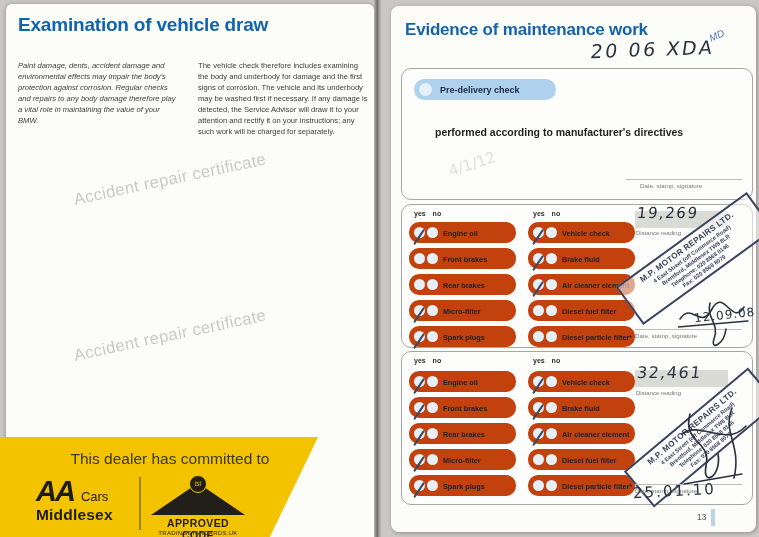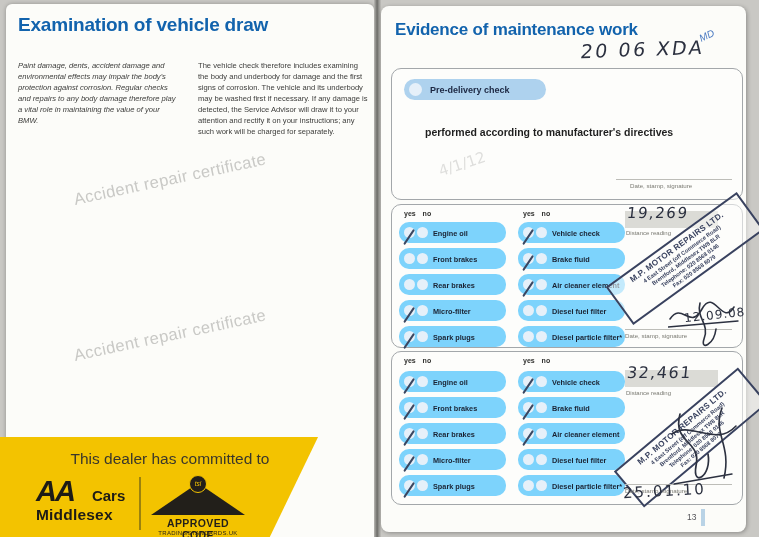--- a/index.html
+++ b/index.html
@@ -1,38 +1,38 @@
 <!DOCTYPE html>
 <html><head>
 <meta charset="utf-8">
 <style>
   html,body{margin:0;padding:0;background:#c9c8c4;font-family:"Liberation Sans",sans-serif;}
   #canvas{position:relative;width:759px;height:537px;overflow:hidden;background:#c9c8c4;}
 
   .page{position:absolute;background:#fcfcf9;}
   #left-page{left:6px;top:4px;width:368px;height:533px;border-radius:6px 6px 0 0;box-shadow:0 0 4px rgba(0,0,0,.28);}
-  #right-page{left:381px;top:6px;width:365px;height:526px;border-radius:8px;box-shadow:1px 1px 4px rgba(0,0,0,.30);}
+  #right-page{left:391px;top:6px;width:365px;height:526px;border-radius:8px;box-shadow:1px 1px 4px rgba(0,0,0,.30);}
   #spine{position:absolute;left:374px;top:0;width:7px;height:537px;background:linear-gradient(90deg,#b9b8b4,#6c6c68 45%,#8a8a86 62%,#c2c1bd);}
 
   .blue-title{color:#1263ad;font-weight:bold;letter-spacing:-.2px;white-space:nowrap;}
   #left-title{position:absolute;left:12px;top:10px;font-size:19px;}
   #right-title{position:absolute;left:14px;top:14px;font-size:17px;}
 
   .bodycol{position:absolute;top:56px;font-size:7.6px;line-height:1.45;color:#3c3c3a;text-align:left;}
   #col1{left:12px;width:163px;font-style:italic;}
   #col2{left:192px;width:172px;}
 
   .watermark{position:absolute;font-size:16.5px;color:#c9c9c6;transform:rotate(-12deg);transform-origin:left center;white-space:nowrap;letter-spacing:.4px;}
 
   
   #banner{position:absolute;left:0;top:437px;width:380px;height:100px;background:#f3c300;clip-path:polygon(0 0,83.7% 0,71% 100%,0 100%);}
   #banner-heading{position:absolute;left:10px;top:13px;width:320px;text-align:center;font-size:15.5px;color:#3a372b;}
   #aa-logo{position:absolute;left:36px;top:38px;width:100px;color:#1d1b16;}
   #aa-letters{font-style:italic;font-weight:900;font-size:29px;display:inline-block;letter-spacing:-2px;}
-  #aa-cars{font-weight:bold;font-size:15px;display:inline-block;margin-left:18px;}
+  #aa-cars{font-weight:normal;font-size:13px;display:inline-block;margin-left:7px;}
   #aa-standards{font-weight:bold;font-size:15.5px;margin-top:-2px;letter-spacing:.2px;}
   #banner-divider{position:absolute;left:139px;top:40px;width:2px;height:53px;background:#9b820e;}
   #tsi-logo{position:absolute;left:150px;top:36px;width:96px;text-align:center;color:#221f1a;}
   #tsi-triangle{position:absolute;left:1px;top:10px;width:94px;height:32px;background:#221f1a;clip-path:polygon(50% 0,100% 100%,0 100%);}
   #tsi-circle{position:absolute;left:39px;top:2px;width:16px;height:16px;border-radius:50%;background:#221f1a;border:1px solid #f3c300;color:#f3c300;font-size:6.5px;font-style:italic;line-height:16px;text-align:center;}
   #tsi-title{position:absolute;left:0;top:44px;width:96px;font-size:10.5px;font-weight:bold;letter-spacing:.4px;}
   #tsi-subtitle{position:absolute;left:0;top:57px;width:96px;font-size:6px;letter-spacing:.3px;}
 
   
   .hand{font-family:"DejaVu Sans","Liberation Sans",sans-serif;color:#2c3140;}
@@ -53,21 +53,21 @@
   .dateline{position:absolute;border-top:1px solid #bdbdb8;width:107px;}
   .datelabel{position:absolute;font-size:6.2px;color:#7a7a72;white-space:nowrap;}
   #pd-dateline{left:224px;top:110px;width:116px;}
   #pd-datelabel{left:238px;top:113px;}
 
   .colhdr{position:absolute;top:5px;font-size:7px;font-weight:bold;color:#30302e;word-spacing:5px;}
   .hdr-a{left:12px;} .hdr-b{left:131px;}
   .pillcol{position:absolute;top:17px;display:flex;flex-direction:column;gap:5px;}
   .col-a{left:7px;} .col-b{left:126px;}
   #block2 .pillcol{top:19px;}
-  .pill{position:relative;width:107px;height:21px;background:#7dd3fc;border-radius:10px;}
+  .pill{position:relative;width:107px;height:21px;background:#c2410c;border-radius:10px;}
   .cb{position:absolute;top:5px;width:11px;height:11px;border-radius:50%;background:#e6f0f9;}
   .cb-a{left:5px;} .cb-b{left:18px;}
   .plabel{position:absolute;left:34px;top:6.5px;font-size:7.3px;font-weight:bold;color:#1a2232;white-space:nowrap;}
   .slash{position:absolute;left:-4px;top:9px;width:18px;height:1.8px;background:#3b4660;border-radius:1px;transform:rotate(-56deg);}
 
   .distbox{position:absolute;left:233px;background:#dbdbd6;width:93px;height:17px;}
   .distval{position:absolute;left:235px;font-size:15px;letter-spacing:1.5px;transform:skewX(-6deg);white-space:nowrap;}
   .distlabel{position:absolute;left:234px;font-size:6px;color:#7a7a72;white-space:nowrap;}
 
   .stamp{position:absolute;border:2px solid #39425f;padding:3px 6px;text-align:center;color:#39425f;background:rgba(253,253,251,.55);width:146px;}

